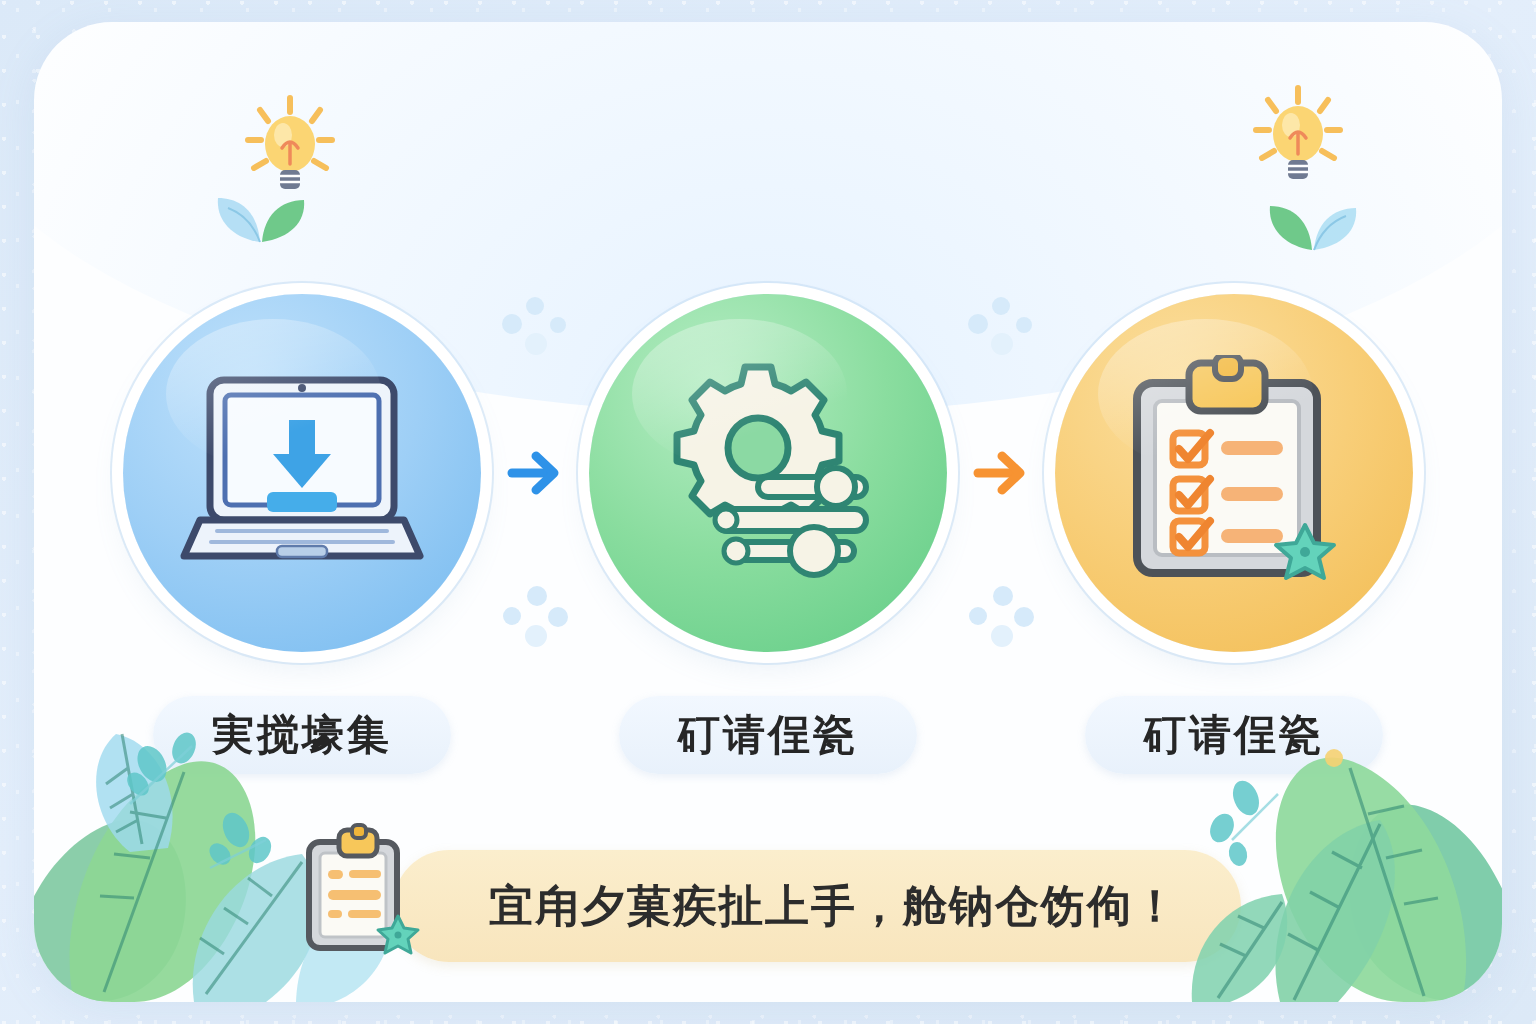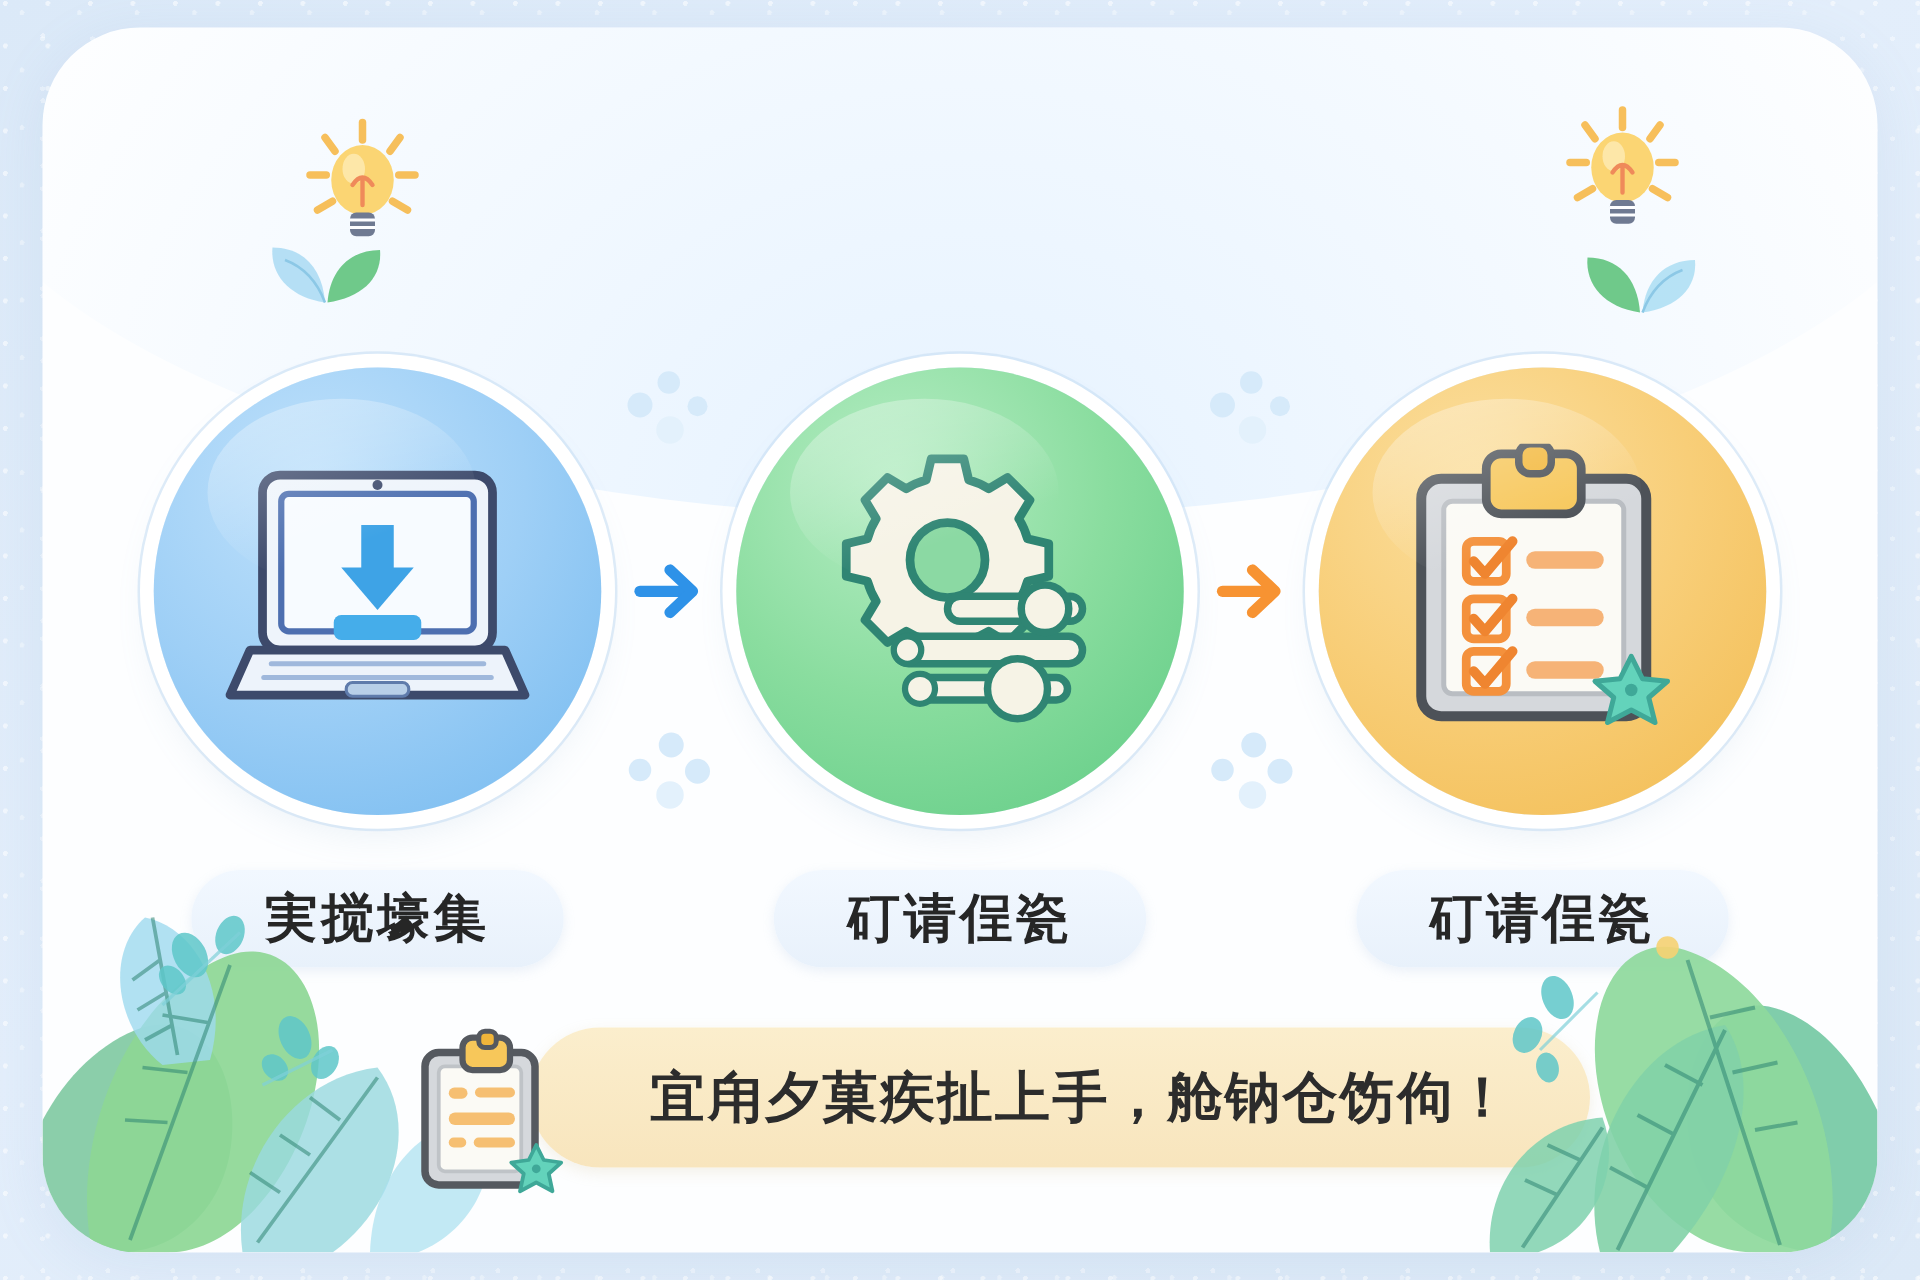--- a/index.html
+++ b/index.html
@@ -159,22 +159,21 @@
   }
 
   
   .banner-row {
     position: absolute;
     left: 0;
     top: 800px;
     width: 100%;
     display: flex;
     justify-content: center;
-    align-items: flex-start;
-    margin-left: 31px;
+    align-items: flex-end;
   }
   .banner-icon { width: 132px; height: 140px; margin-right: -34px; position: relative; z-index: 2; }
   .banner {
     height: 112px;
     border-radius: 56px;
     background: linear-gradient(180deg, #fbeecd 0%, #f8e5bd 100%);
     display: flex;
     align-items: center;
     padding: 0 62px 0 96px;
     font-size: 44px;

